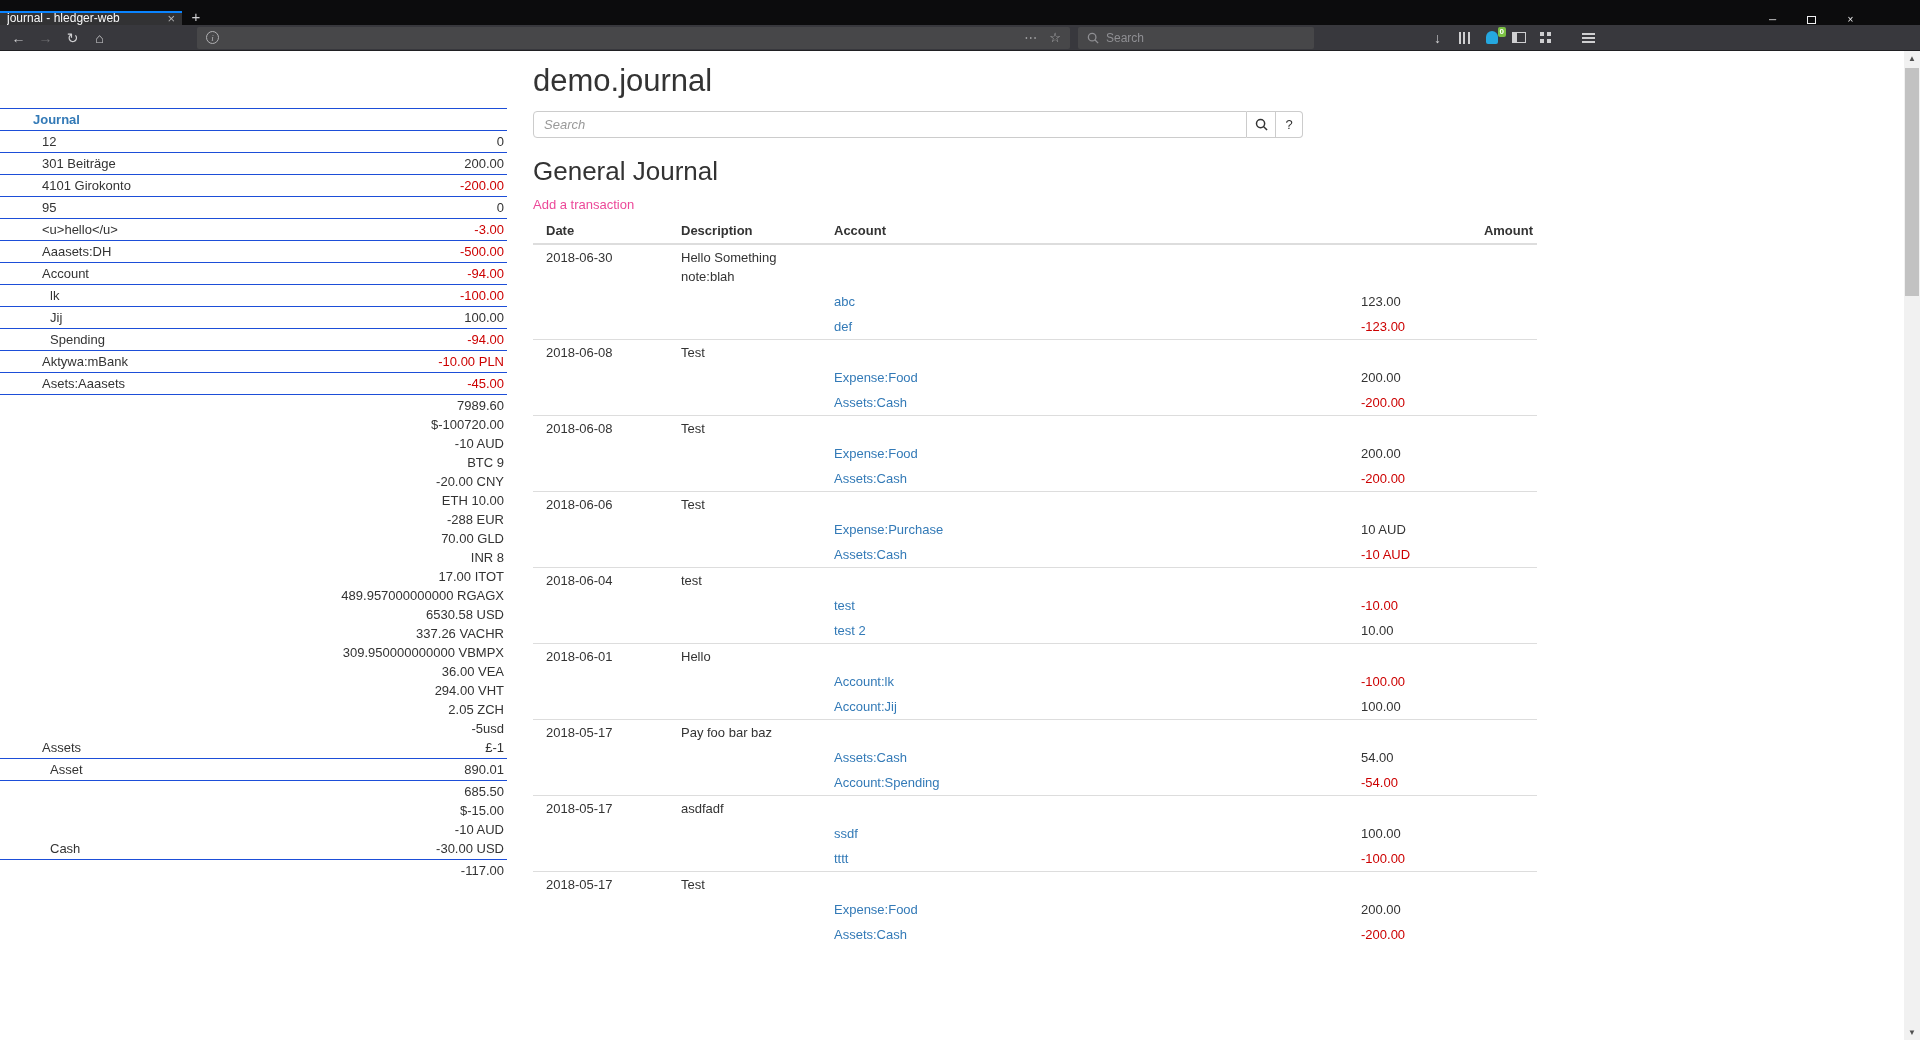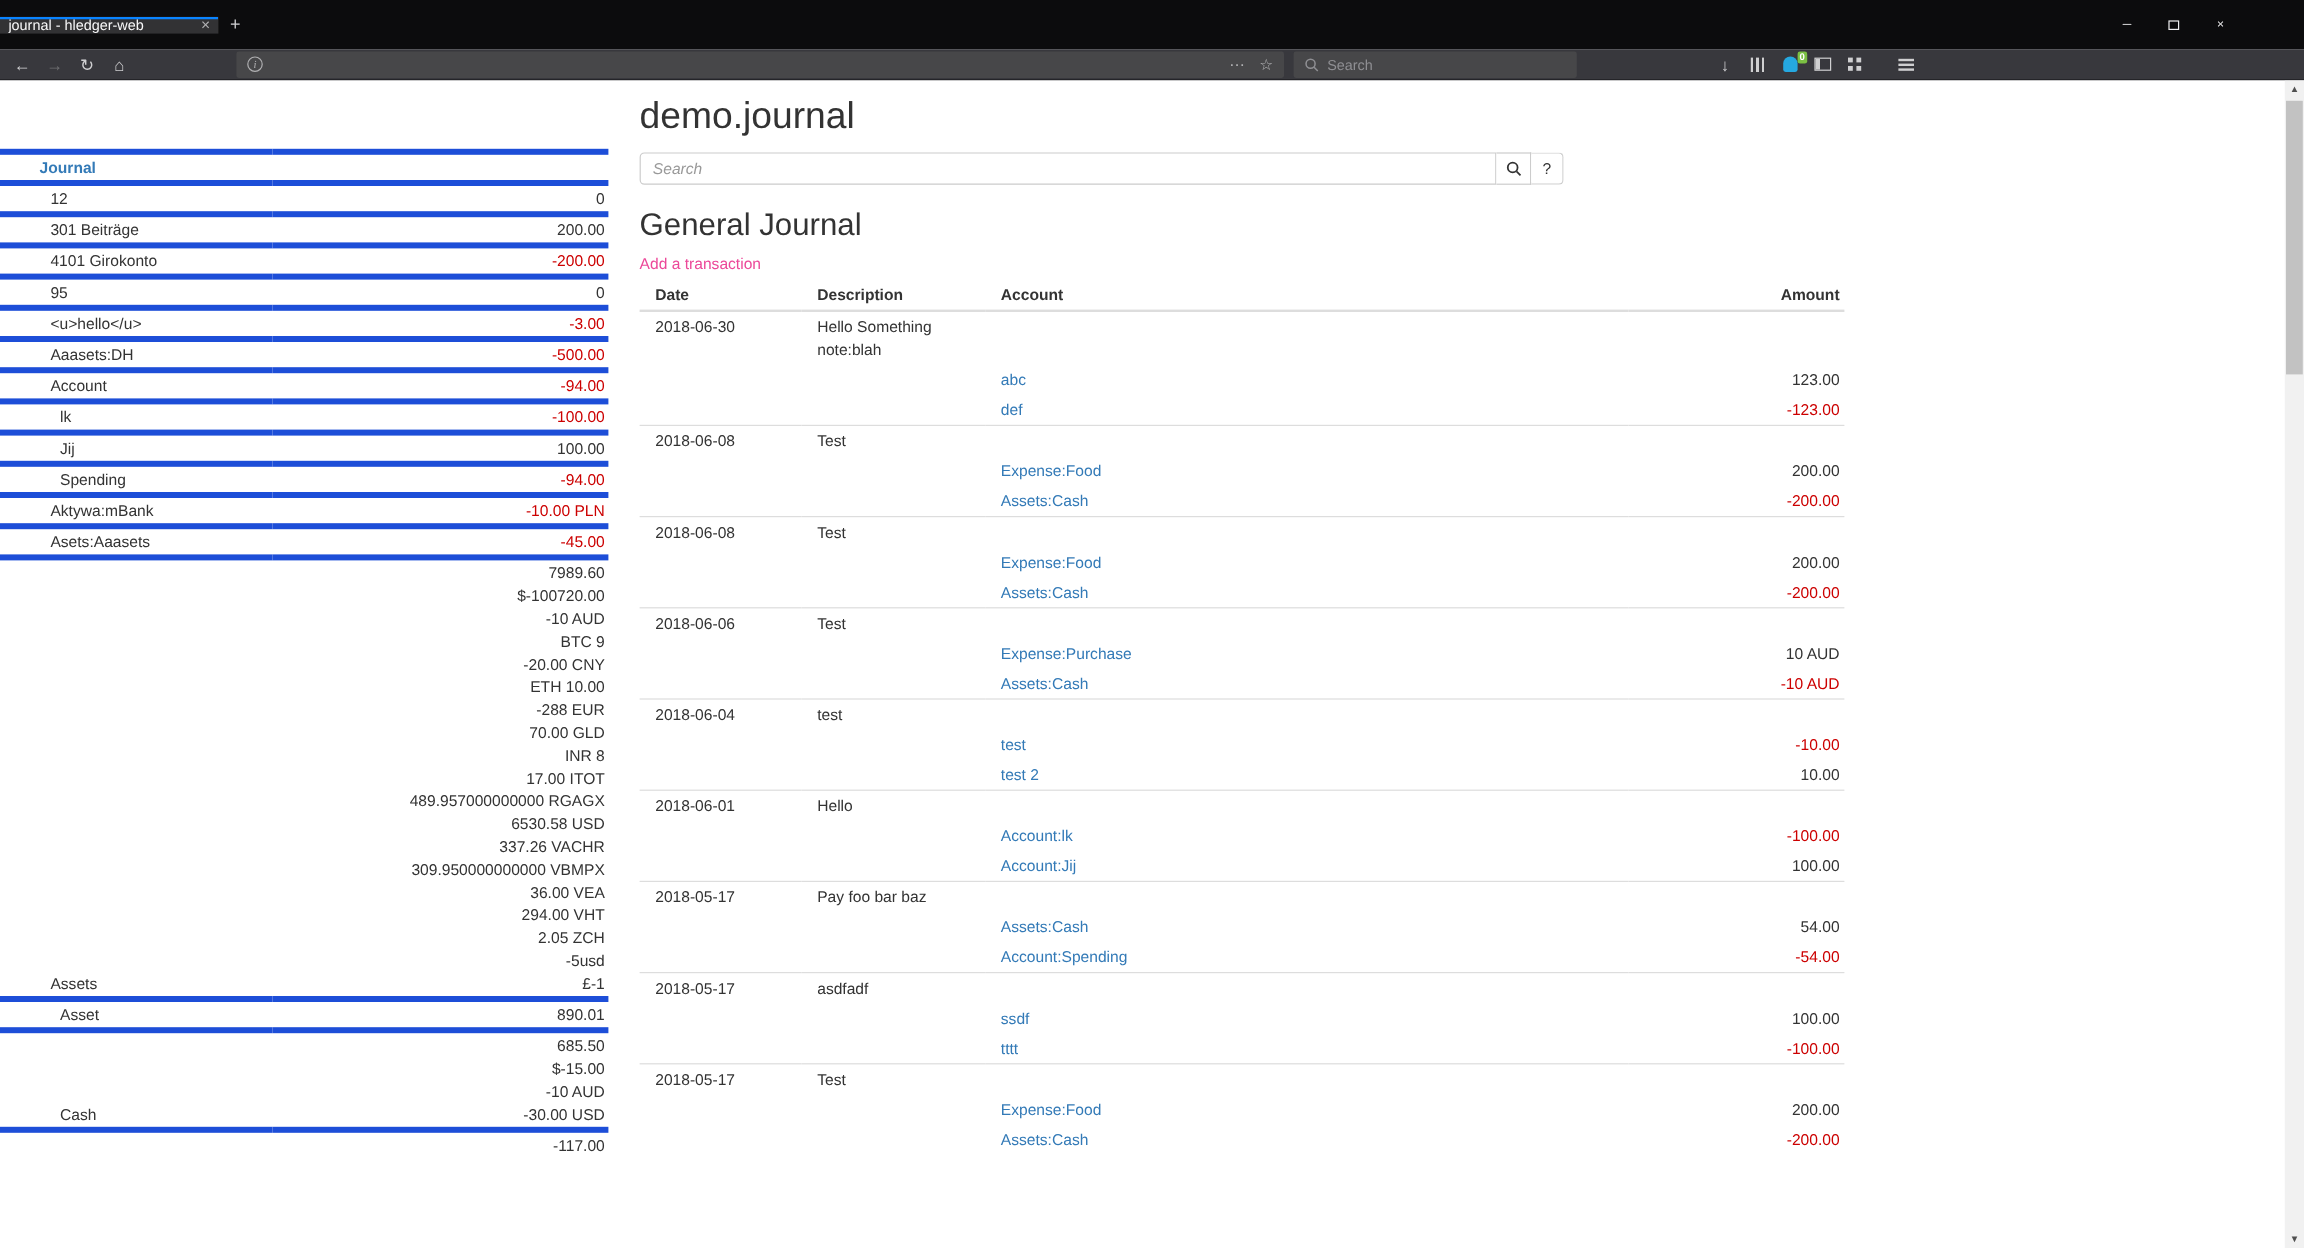--- a/index.html
+++ b/index.html
@@ -5,21 +5,21 @@
   * { box-sizing: border-box; }
   html,body { margin:0; padding:0; }
   body {
     width:1920px; height:1040px; overflow:hidden;
     font-family:"Liberation Sans", sans-serif;
     background:#fff;
   }
   .window { width:100%; height:100%; display:flex; flex-direction:column; }
 
   
-  .tabbar { height:41px; background:#0c0c0d; display:flex; color:#f9f9fa; flex:none; align-items:center; }
+  .tabbar { height:25px; background:#0c0c0d; display:flex; color:#f9f9fa; flex:none; align-items:flex-end; }
   .tab {
     width:182px; background:#323234; box-shadow: inset 0 2px 0 #0a84ff;
     display:flex; align-items:center; padding:0 7px; gap:6px; font-size:12px;
   }
   .tab-title { flex:1; overflow:hidden; white-space:nowrap; color:#f9f9fa; }
   .tab-close { color:#b1b1b3; font-size:13px; line-height:1; }
   .newtab-btn { width:28px; display:flex; align-items:center; justify-content:center; font-size:15px; color:#d0d0d2; }
   .win-controls { margin-left:auto; display:flex; margin-right:50px; }
   .wc { width:39px; display:flex; align-items:center; justify-content:center; font-size:10px; color:#f0f0f1; }
   .restore-box { width:9px; height:8px; border:1px solid #f0f0f1; display:inline-block; }
@@ -56,21 +56,21 @@
   .gh-badge {
     position:absolute; top:0; right:-1px; background:#7bc043; color:#fff;
     font-size:8px; line-height:10px; padding:0 2px; border-radius:2px; font-weight:bold;
   }
 
   
   .content { flex:1; position:relative; background:#fff; color:#333; overflow:hidden; }
 
   .sidebar { position:absolute; left:0; top:57px; width:507px; font-size:13px; }
   .sidebar table { width:100%; border-collapse:collapse; }
-  .sidebar td { border-top:5px solid #1d4ed8; padding:1px 3px 1px 0; line-height:19px; vertical-align:bottom; }
+  .sidebar td { border-top:1px solid #1d4ed8; padding:1px 3px 1px 0; line-height:19px; vertical-align:bottom; }
   .journal-row td { padding-left:33px; }
   .journal-row a { color:#337ab7; font-weight:bold; text-decoration:none; }
   td.acct-cell { padding-left:42px; white-space:nowrap; }
   td.acct-cell.d2 { padding-left:50px; }
   td.acct-cell a { color:#333; text-decoration:none; }
   td.bal-cell { text-align:right; white-space:nowrap; }
   td.bal-cell div { line-height:19px; }
   .neg { color:#cc0000; }
 
   .main { position:absolute; left:533px; top:0; width:1004px; }
@@ -86,21 +86,21 @@
     display:flex; align-items:center; justify-content:center; font-size:13px; padding:0; cursor:pointer;
   }
   .btn-r { width:27px; border-radius:0 4px 4px 0; }
   .main h2 { font-size:26px; font-weight:500; margin:18px 0 8px; color:#333; }
   .add-link { font-size:13px; color:#ec4899; text-decoration:none; display:inline-block; margin-bottom:6px; }
 
   table.journal { width:100%; border-collapse:collapse; font-size:13px; }
   .journal th { text-align:left; font-weight:bold; padding:3px 4px 3px 13px; border-bottom:2px solid #ddd; line-height:19px; }
   .journal th.amount { text-align:right; padding-left:4px; }
   .journal td { padding:3px 4px 3px 13px; line-height:19px; vertical-align:top; }
-  .journal td.amount { text-align:right; padding-left:4px; white-space:nowrap; }
+  .journal td.amount { text-align:left; padding-left:4px; white-space:nowrap; }
   tr.tx-head td { border-top:1px solid #ddd; }
   a.account-link { color:#337ab7; text-decoration:none; }
 
   .vscroll { position:absolute; top:0; right:0; width:16px; height:100%; background:#f1f1f1; }
   .vscroll .arr { position:absolute; left:0; width:16px; text-align:center; font-size:8px; color:#505050; }
   .vscroll .up { top:3px; }
   .vscroll .down { bottom:3px; }
   .vscroll .thumb { position:absolute; top:17px; left:1px; width:14px; height:228px; background:#c2c2c2; }
 
   .mag-svg { flex:none; }

